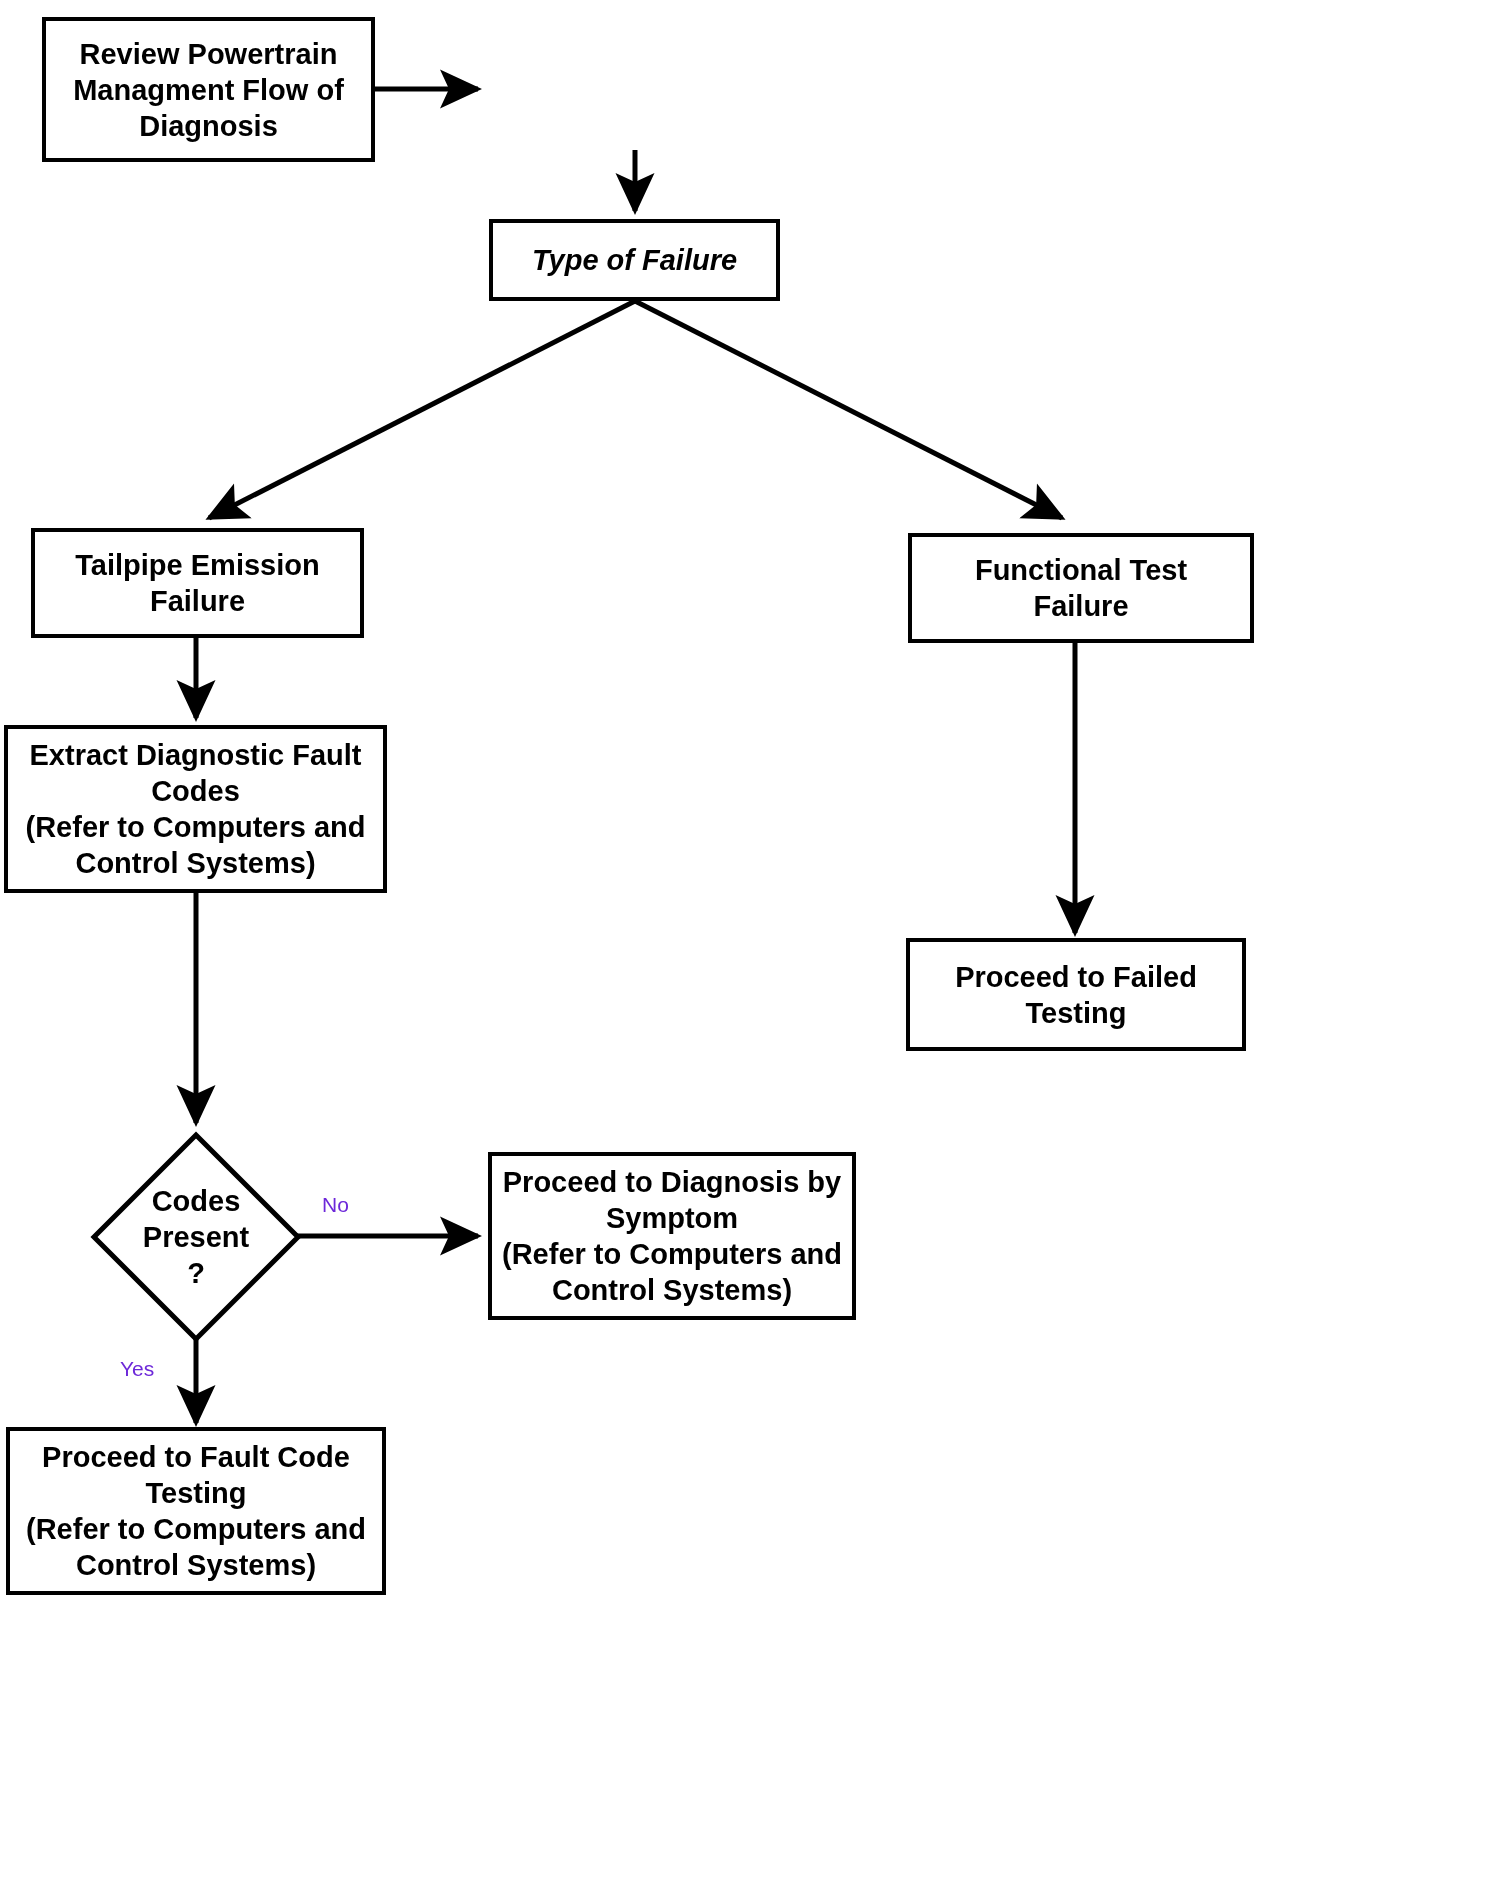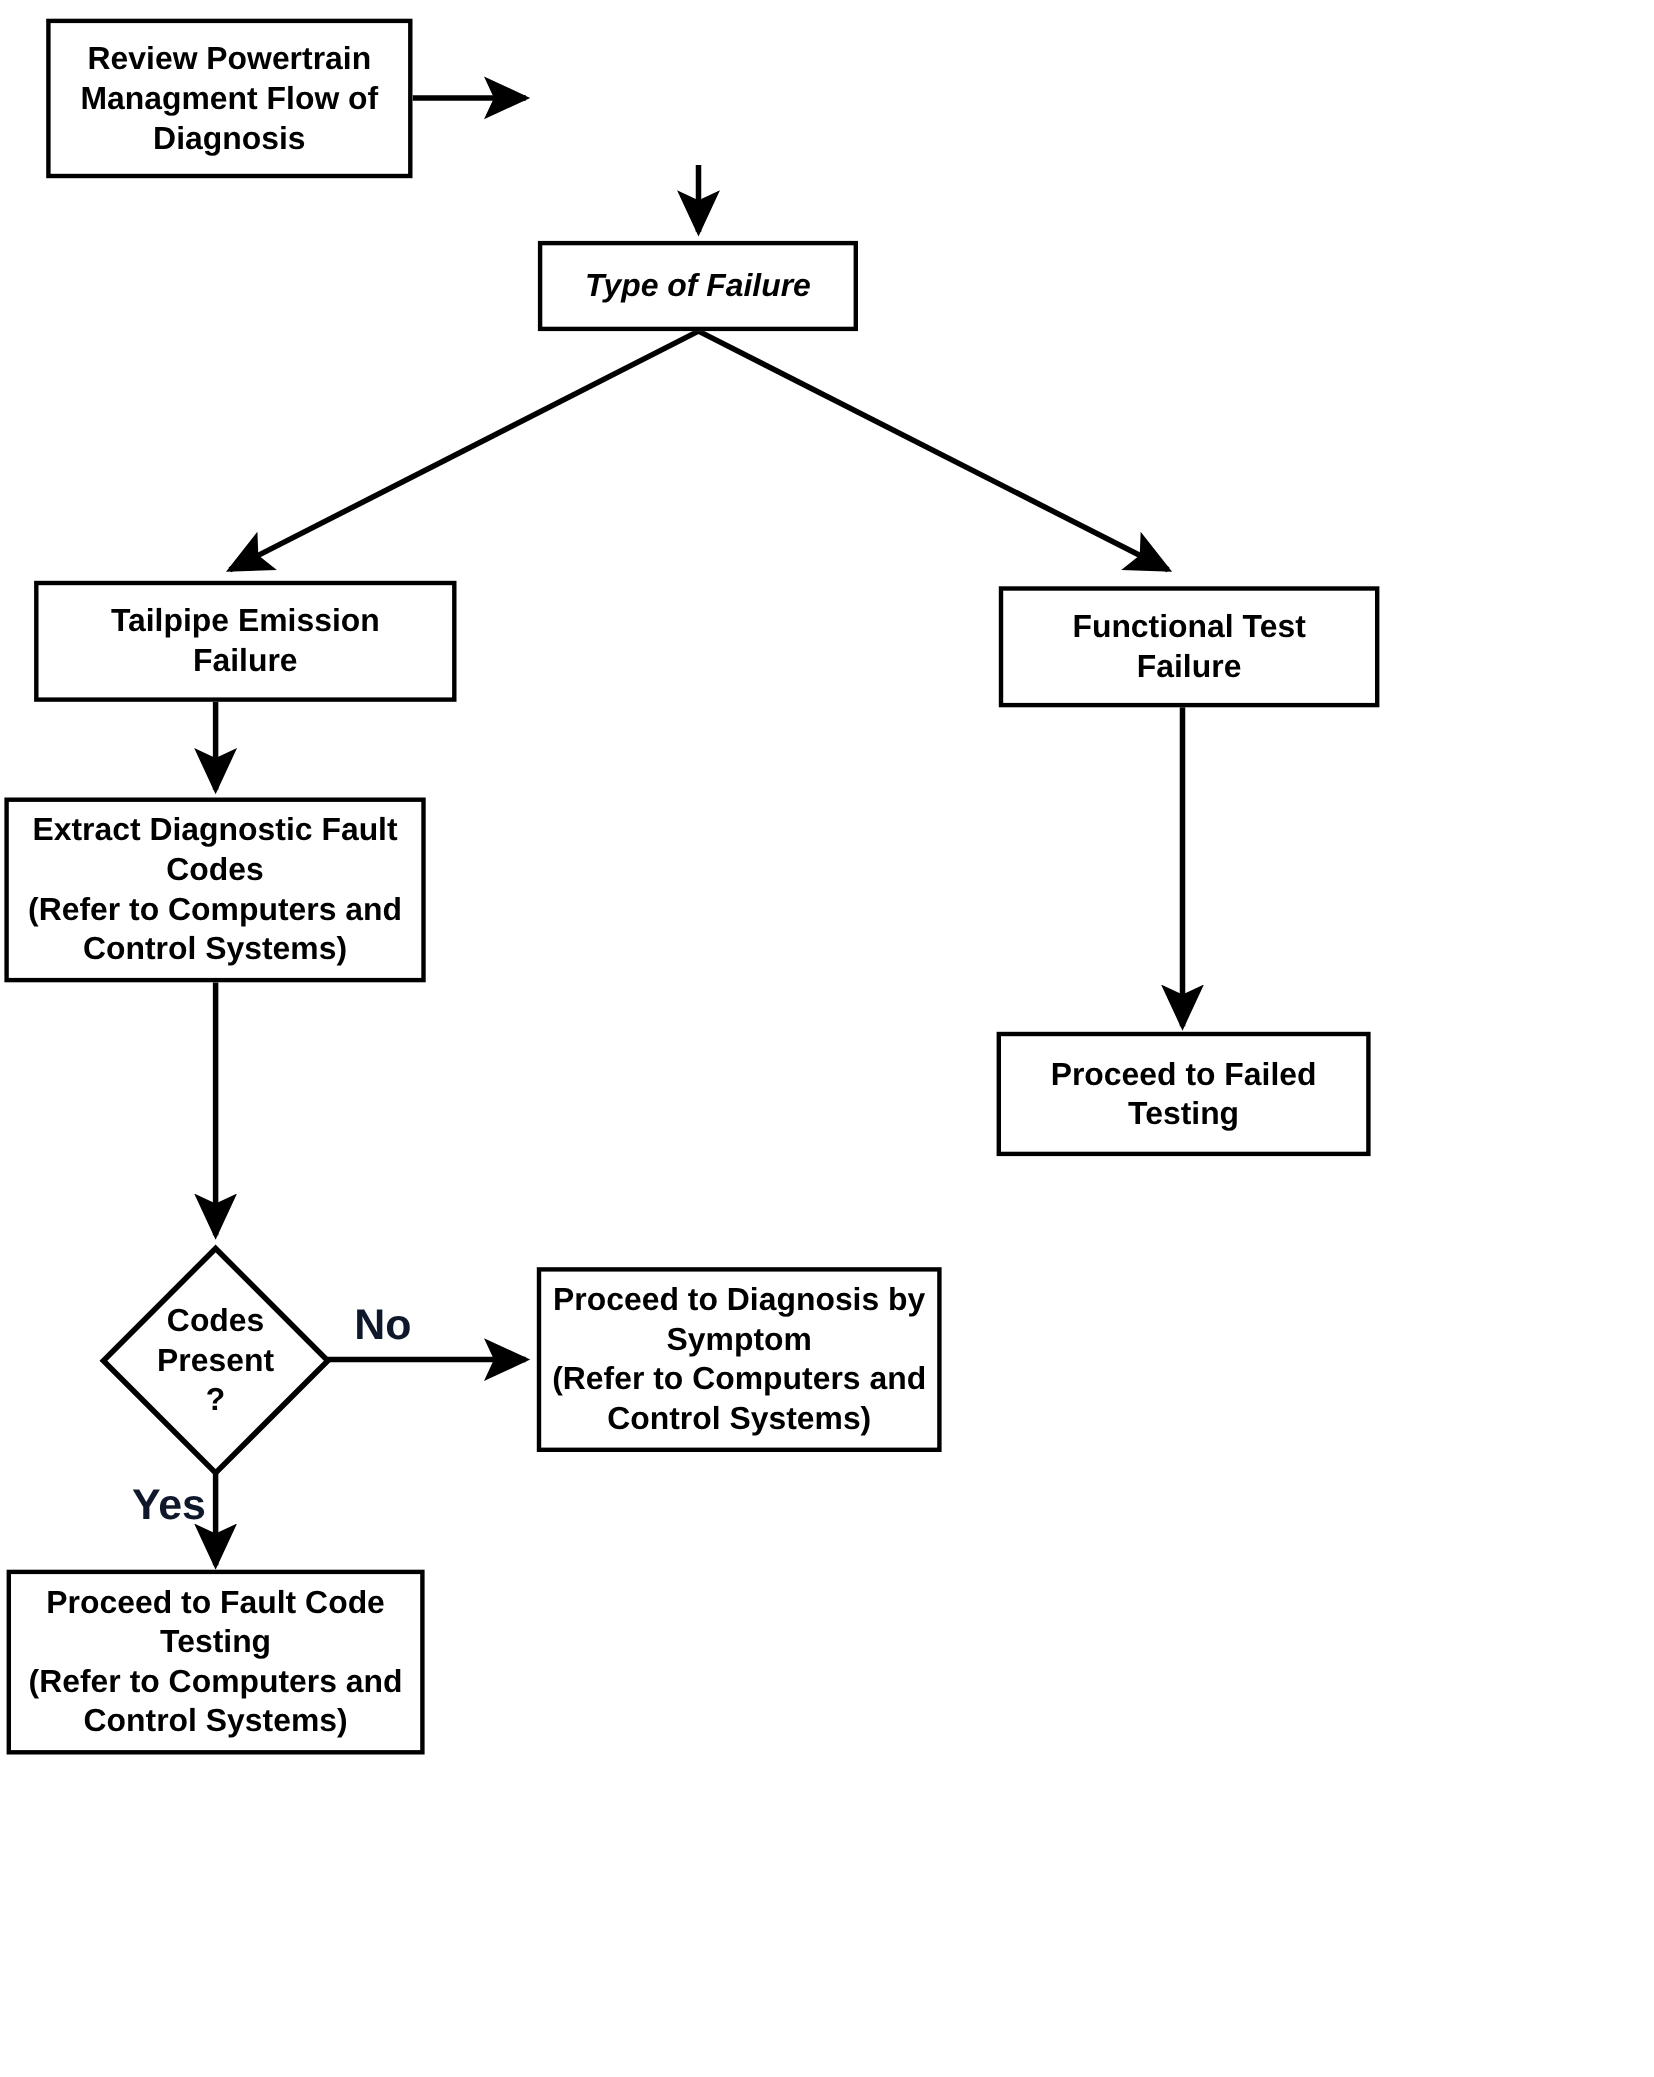--- a/index.html
+++ b/index.html
@@ -58,24 +58,24 @@
     font-weight: bold;
     font-size: 29px;
     line-height: 36px;
     color: #000000;
     text-align: center;
     white-space: pre-line;
   }
   .edge-label {
     position: absolute;
     font-family: "Liberation Sans", sans-serif;
-    font-weight: bold;
-    font-size: 39px;
+    font-weight: normal;
+    font-size: 21px;
     line-height: 32px;
-    color: #0f172a;
+    color: #6d28d9;
     white-space: nowrap;
   }
 </style>
 </head>
 <body>
 
 <div id="flowchart-root">
 
   <svg id="flow-svg" viewBox="0 0 1504 1888" xmlns="http://www.w3.org/2000/svg">
     <defs>
@@ -107,21 +107,21 @@
     <span class="node-text">Review Powertrain
 Managment Flow of
 Diagnosis</span>
   </div>
 
 
   <div class="node-box" style="left:489px; top:206px; width:291px; height:82px;font-style:italic;">
     <span class="node-text">Type of Failure</span>
   </div>
 
-  <div class="node-box" style="left:31px; top:515px; width:384px; height:110px;">
+  <div class="node-box" style="left:31px; top:515px; width:333px; height:110px;">
     <span class="node-text">Tailpipe Emission
 Failure</span>
   </div>
 
   <div class="node-box" style="left:908px; top:520px; width:346px; height:110px;">
     <span class="node-text">Functional Test
 Failure</span>
   </div>
 
   <div class="node-box" style="left:4px; top:712px; width:383px; height:168px;">

